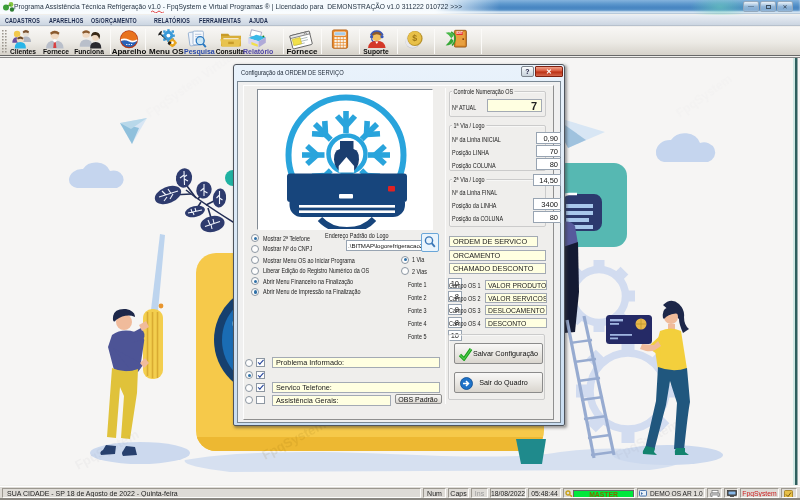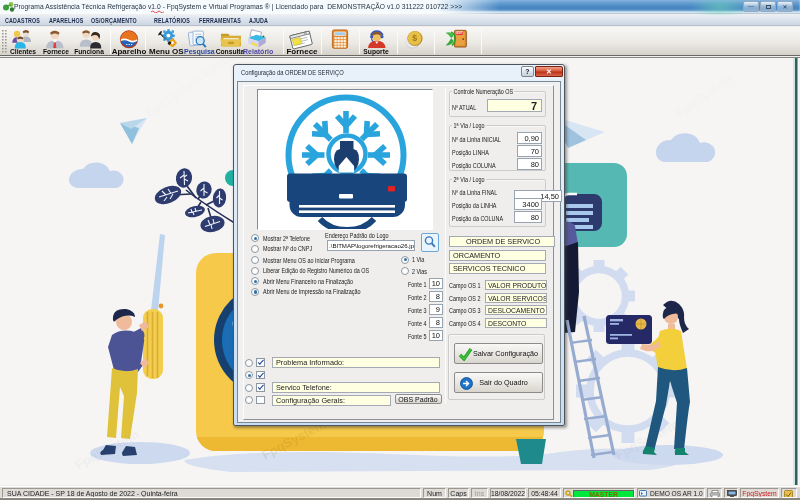--- a/index.html
+++ b/index.html
@@ -20,21 +20,21 @@
 #mdi{left:0;top:57px;width:800px;height:428px;background:#f6f5f4;border-top:1px solid #868686;overflow:hidden;}
 #statusbar{left:0;top:486px;width:800px;height:12px;background:#dedbd6;border-top:1px solid #fff;font-size:7px;color:#222;}
 .scell{position:absolute;top:1px;height:10px;border:1px solid;border-color:#9b978f #fdfcfa #fdfcfa #9b978f;background:#dedbd6;line-height:9px;white-space:nowrap;overflow:hidden;}
 #statusbottom{left:0;top:498px;width:800px;height:2px;background:#8a8781;}
 #dialog{left:233px;top:64px;width:332px;height:362px;background:linear-gradient(#e9f2fb,#c9ddf1);border:1px solid #4e545c;border-radius:3px 3px 2px 2px;box-shadow:1.5px 1.5px 3px rgba(60,60,60,0.5);}
 #dlgtitle{left:6.5px;top:4px;font-size:6.8px;color:#1b2634;white-space:nowrap;transform:scaleX(0.85);transform-origin:0 0;}
 #dlgclient{left:3px;top:16px;width:324px;height:342px;background:#f0f0f0;border:1px solid #7a8894;}
 #dlgpanel{left:5px;top:3px;width:311px;height:335px;background:#efeeec;border:1px solid;border-color:#fdfdfd #8f8f8f #8f8f8f #fdfdfd;}
 #logobox{left:13px;top:3px;width:176px;height:141px;background:#fff;border:1px solid;border-color:#838b94 #fff #fff #838b94;}
 .lbl{position:absolute;font-size:6.8px;color:#1a1a1a;white-space:nowrap;transform:scaleX(0.8);transform-origin:0 0;}
-.field{position:absolute;background:#fff;border:1px solid #98a4b2;font-size:7.5px;color:#111;white-space:nowrap;overflow:hidden;}
+.field{position:absolute;background:#fff;border:1px solid #98a4b2;font-size:7.5px;color:#111;white-space:nowrap;overflow:hidden;margin-left:19px;}
 .yfield{position:absolute;background:#ffffe1;border:1px solid #a3aab4;font-size:7.3px;color:#222;white-space:nowrap;overflow:hidden;}
 .rightnum{text-align:right;padding-right:2px;}
 .radio{position:absolute;width:8px;height:8px;border-radius:50%;background:#fdfdfd;border:1px solid #8d97a2;}
 .radio.sel::after{content:"";position:absolute;left:1.6px;top:1.6px;width:3.2px;height:3.2px;border-radius:50%;background:#2f71a8;}
 .checkbox{position:absolute;width:8.5px;height:8.5px;background:#fdfdfd;border:1px solid #8d97a2;}
 .checkbox.chk::after{content:"";position:absolute;left:1.1px;top:1.3px;width:4.6px;height:2.4px;border-left:1.6px solid #1f3f98;border-bottom:1.6px solid #1f3f98;transform:rotate(-48deg);}
 .group{position:absolute;border:1px solid #cbcbcb;border-radius:2px;box-shadow:0.5px 0.5px 0 #fff inset;}
 .group>b{position:absolute;left:2px;top:-4.5px;background:#efeeec;font-size:6.8px;font-weight:normal;color:#1a1a1a;padding:0 2px;white-space:nowrap;transform:scaleX(0.8);transform-origin:0 0;}
 .btn{position:absolute;background:linear-gradient(#f9f8f7,#eae8e4 50%,#d9d5ce);border:1px solid #8b8b8b;border-radius:2px;font-size:7.5px;color:#111;text-align:center;}
 </style></head>
@@ -492,49 +492,49 @@
       <div class="radio" style="left:1px;top:272.5px"></div>
           <div class="checkbox chk" style="left:12px;top:272.2px"></div>
       <div class="yfield" style="left:28px;top:271px;width:168px;height:11px;line-height:10px;padding-left:3px;">Problema Informado:</div>
       <div class="radio sel" style="left:1px;top:285px"></div>
           <div class="checkbox chk" style="left:12px;top:284.7px"></div>
       <div class="radio" style="left:1px;top:297.5px"></div>
           <div class="checkbox chk" style="left:12px;top:297.2px"></div>
       <div class="yfield" style="left:28px;top:296px;width:168px;height:11px;line-height:10px;padding-left:3px;">Servico Telefone:</div>
       <div class="radio" style="left:1px;top:310px"></div>
           <div class="checkbox" style="left:12px;top:309.7px"></div>
-      <div class="yfield" style="left:28px;top:308.5px;width:119px;height:11px;line-height:10px;padding-left:3px;">Configuração Gerais:</div>
+      <div class="yfield" style="left:28px;top:308.5px;width:119px;height:11px;line-height:10px;padding-left:3px;">Assistência Gerais:</div>
       <div class="btn" style="left:150.5px;top:307.5px;width:47px;height:10.5px;line-height:9px;font-size:7px;">OBS Padrão</div>
       <div class="abs" style="left:200.5px;top:2px;width:1px;height:316px;background:#d8d8d8;border-left:1px solid #fcfcfc;"></div>
       <div class="group" style="left:205px;top:5px;width:97px;height:26px;">
             <b>Controle Numeração OS</b>
           </div>
       <div class="lbl" style="left:208px;top:17.5px;">Nº ATUAL</div>
       <div class="yfield rightnum" style="left:243px;top:13px;width:55px;height:13px;font-size:11px;font-weight:bold;line-height:12px;padding-right:4px;">7</div>
       <div class="group" style="left:205px;top:39px;width:97px;height:46px;">
             <b>1ª Via / Logo</b>
           </div>
       <div class="lbl" style="left:208px;top:49.5px;">Nº da Linha INICIAL</div>
           <div class="field rightnum" style="left:273px;top:46px;width:25px;height:12px;line-height:11px;">0,90</div>
       <div class="lbl" style="left:208px;top:62.5px;">Posição LINHA</div>
           <div class="field rightnum" style="left:273px;top:59px;width:25px;height:12px;line-height:11px;">70</div>
       <div class="lbl" style="left:208px;top:75.5px;">Posição COLUNA</div>
           <div class="field rightnum" style="left:273px;top:72px;width:25px;height:12px;line-height:11px;">80</div>
       <div class="group" style="left:205px;top:93px;width:97px;height:48px;">
             <b>2ª Via / Logo</b>
           </div>
       <div class="lbl" style="left:208px;top:102.5px;">Nº da Linha FINAL</div>
-          <div class="field rightnum" style="left:270px;top:104px;width:48px;height:12px;line-height:11px;">14,50</div>
+          <div class="field rightnum" style="left:270px;top:88px;width:28px;height:12px;line-height:11px;">14,50</div>
       <div class="lbl" style="left:208px;top:115.5px;">Posição da LINHA</div>
           <div class="field rightnum" style="left:270px;top:112px;width:28px;height:12px;line-height:11px;">3400</div>
       <div class="lbl" style="left:208px;top:128.5px;">Posição da COLUNA</div>
           <div class="field rightnum" style="left:270px;top:125px;width:28px;height:12px;line-height:11px;">80</div>
-      <div class="yfield" style="left:205px;top:150px;width:106px;height:11px;line-height:10px;padding-left:16px;">ORDEM DE SERVICO</div>
+      <div class="yfield" style="left:205px;top:150px;width:89px;height:11px;line-height:10px;padding-left:3px;">ORDEM DE SERVICO</div>
       <div class="yfield" style="left:205px;top:163.5px;width:97px;height:11px;line-height:10px;padding-left:3px;">ORCAMENTO</div>
-      <div class="yfield" style="left:205px;top:177px;width:97px;height:11px;line-height:10px;padding-left:3px;">SERVICOS TECNICO</div>
+      <div class="yfield" style="left:205px;top:177px;width:97px;height:11px;line-height:10px;padding-left:3px;">CHAMADO DESCONTO</div>
       <div class="lbl" style="left:205px;top:196px;">Campo OS 1</div>
           <div class="yfield" style="left:241px;top:194px;width:62px;height:10px;line-height:9px;padding-left:2px;font-size:6.8px;">VALOR PRODUTOS</div>
       <div class="lbl" style="left:205px;top:208.5px;">Campo OS 2</div>
           <div class="yfield" style="left:241px;top:206.5px;width:62px;height:10px;line-height:9px;padding-left:2px;font-size:6.8px;">VALOR SERVICOS</div>
       <div class="lbl" style="left:205px;top:221px;">Campo OS 3</div>
           <div class="yfield" style="left:241px;top:219px;width:62px;height:10px;line-height:9px;padding-left:2px;font-size:6.8px;">DESLOCAMENTO</div>
       <div class="lbl" style="left:205px;top:233.5px;">Campo OS 4</div>
           <div class="yfield" style="left:241px;top:231.5px;width:62px;height:10px;line-height:9px;padding-left:2px;font-size:6.8px;">DESCONTO</div>
       <div class="group" style="left:204px;top:248px;width:97px;height:66px;"></div>
       <div class="btn" style="left:210px;top:257px;width:89px;height:21px;line-height:19px;padding-left:14px;font-size:7.2px;">Salvar Configuração

